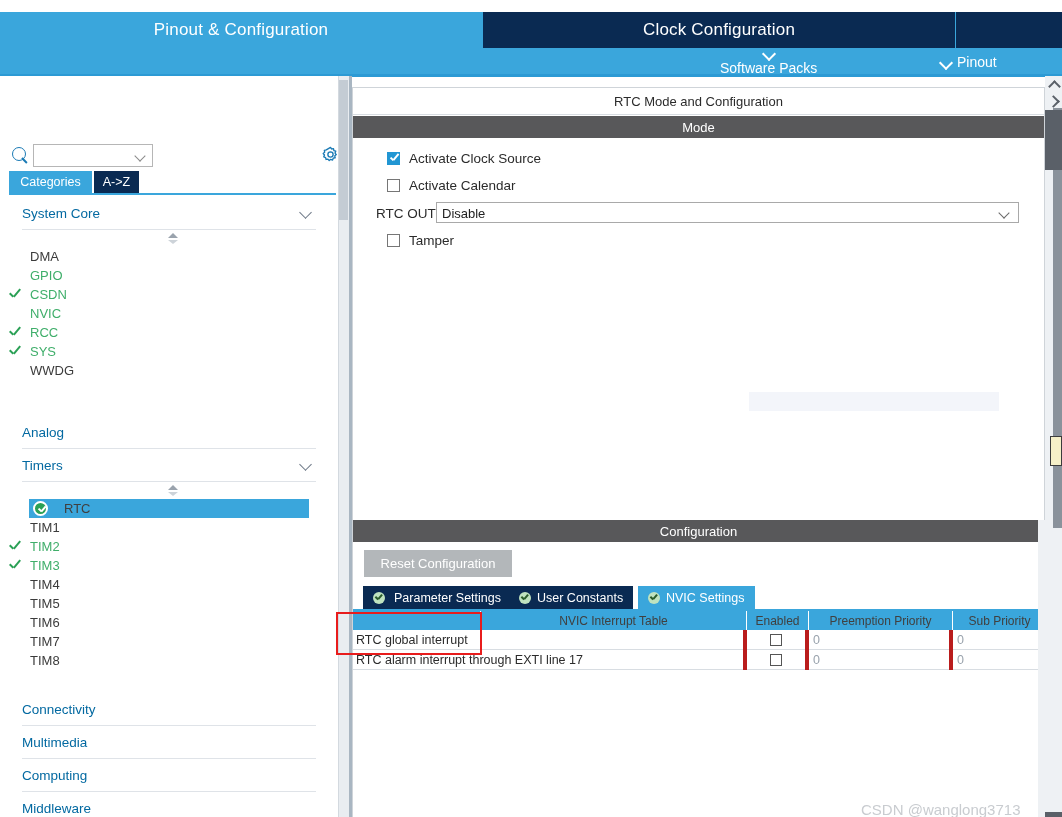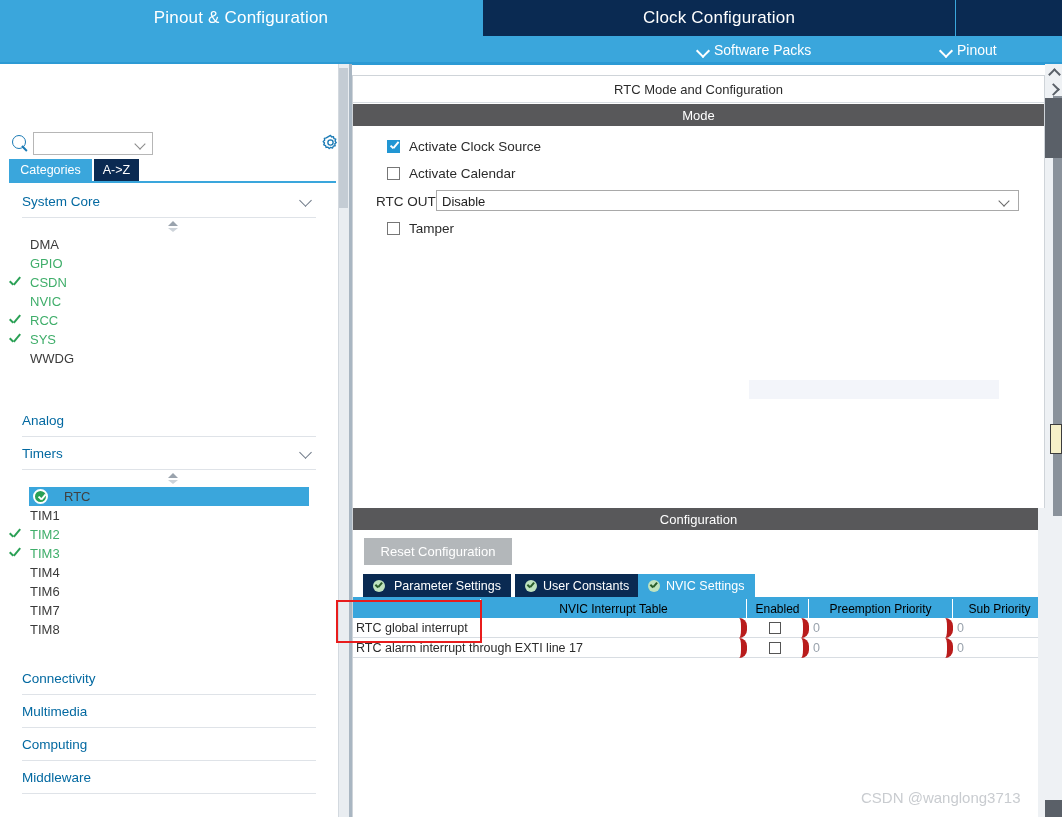--- a/index.html
+++ b/index.html
@@ -2,40 +2,40 @@
 <html><head>
 <meta charset="utf-8">
 <style>
   * { box-sizing: border-box; margin: 0; padding: 0; }
   html, body {
     width: 1062px; height: 817px;
     font-family: "Liberation Sans", sans-serif;
     background: #ffffff;
     overflow: hidden;
   }
-  #app { position: relative; width: 1062px; height: 646px; }
+  #app { position: relative; width: 1062px; height: 646px; margin-top: 12px; }
 
   
   .topbar { position:absolute; left:0; top:0; width:1062px; height:36px; background:#3aa6dc; }
   .toptab {
     position:absolute; top:0; height:36px;
     display:flex; align-items:center; justify-content:center;
     color:#ffffff; font-size:17px; letter-spacing:.2px;
   }
   .toptab.pinout   { left:0;   width:482px; background:#3aa6dc; }
   .toptab.clock    { left:483px; width:472px; background:#0a2a52; }
   .toptab.third    { left:956px; width:106px; background:#0a2a52; }
 
   .topbar2 { position:absolute; left:0; top:36px; width:1062px; height:28px; background:#3aa6dc; }
   .menu-item {
     position:absolute; top:36px; height:28px;
     display:flex; align-items:center; gap:6px;
     color:#ffffff; font-size:14px; cursor:default;
   }
-  .menu-item.sw  { left:697px; }
+  .menu-item.sw  { left:720px;flex-direction:column; }
   .menu-item.pin { left:940px; }
   .chev-d { display:inline-block; width:11px; height:11px; position:relative; }
   .chev-d::after{
     content:""; position:absolute; left:1px; top:1px;
     width:8px; height:8px; border-right:2px solid #fff; border-bottom:2px solid #fff;
     transform:rotate(45deg);
   }
   .underline-blue { position:absolute; left:0; top:62px; width:1062px; height:3px; background:#2c9ad4; }
 
   
@@ -193,25 +193,25 @@
   .tab-ic::after{
     content:""; position:absolute; left:3.5px; top:4px; width:6px;height:1.6px;
     background:#2a5c2a; transform:rotate(-50deg);
   }
   .tabs-underline { position:absolute; left:0; top:89px; width:693px; height:2px; background:#3aa6dc; }
 
   .nvic-table { position:absolute; left:0; top:91px; width:693px; }
   .nv-hdr { position:relative; height:19px; background:#3aa6dc; }
   .nv-hdr .hc {
     position:absolute; top:0; height:19px; display:flex; align-items:center; justify-content:center;
-    color:#000000; font-size:12px; border-right:1px solid #ffffff;
+    color:#404040; font-size:12px; border-right:1px solid #ffffff;
   }
   .nv-row { position:relative; height:20px; border-bottom:1px solid #d8dde2; background:#ffffff; }
   .nv-row .rc { position:absolute; top:0; height:20px; display:flex; align-items:center; font-size:12.5px; color:#2b2b2b; }
-  .nv-row .rc.brd { border-right:6px solid #b91c1c;border-radius:8px; }
+  .nv-row .rc.brd { border-right:4px solid #b91c1c; }
   .nv-row .rc.center { justify-content:center; }
   .nv-row .rc.muted { color:#9aa3ad; }
   .nv-cb { width:12px; height:12px; border:1.3px solid #555; background:#fff; }
   .nv-fill { position:absolute; left:0; top:131px; width:693px; height:177px; background:#ffffff; }
 
   .redbox {
     position:absolute; left:336px; top:600px; width:146px; height:43px;
     border:2px solid #e81c1c; pointer-events:none;
   }
 
@@ -352,20 +352,23 @@
         <span class="lbl">TIM2</span>
       </div>
       <div class="leaf green">
         <span class="tick"></span>
         <span class="lbl">TIM3</span>
       </div>
       <div class="leaf">
         <span class="lbl">TIM4</span>
       </div>
       <div class="leaf">
+        <span class="lbl">TIM5</span>
+      </div>
+      <div class="leaf">
         <span class="lbl">TIM6</span>
       </div>
       <div class="leaf">
         <span class="lbl">TIM7</span>
       </div>
       <div class="leaf">
         <span class="lbl">TIM8</span>
       </div>
 
       <div style="height:23px"></div>
@@ -434,21 +437,21 @@
 
     <div class="reset-btn">
       <span>Reset Configuration</span>
     </div>
 
     <div class="cfgtabs">
       <div class="cfgtab" style="left:10px;gap:9px;">
         <span class="tab-ic"></span>
         <span>Parameter Settings</span>
       </div>
-      <div class="cfgtab" style="left:162px;">
+      <div class="cfgtab" style="left:156px;">
         <span class="tab-ic"></span>
         <span>User Constants</span>
       </div>
       <div class="cfgtab active" style="left:285px;">
         <span class="tab-ic"></span>
         <span>NVIC Settings</span>
       </div>
     </div>
     <div class="tabs-underline"></div>
 

